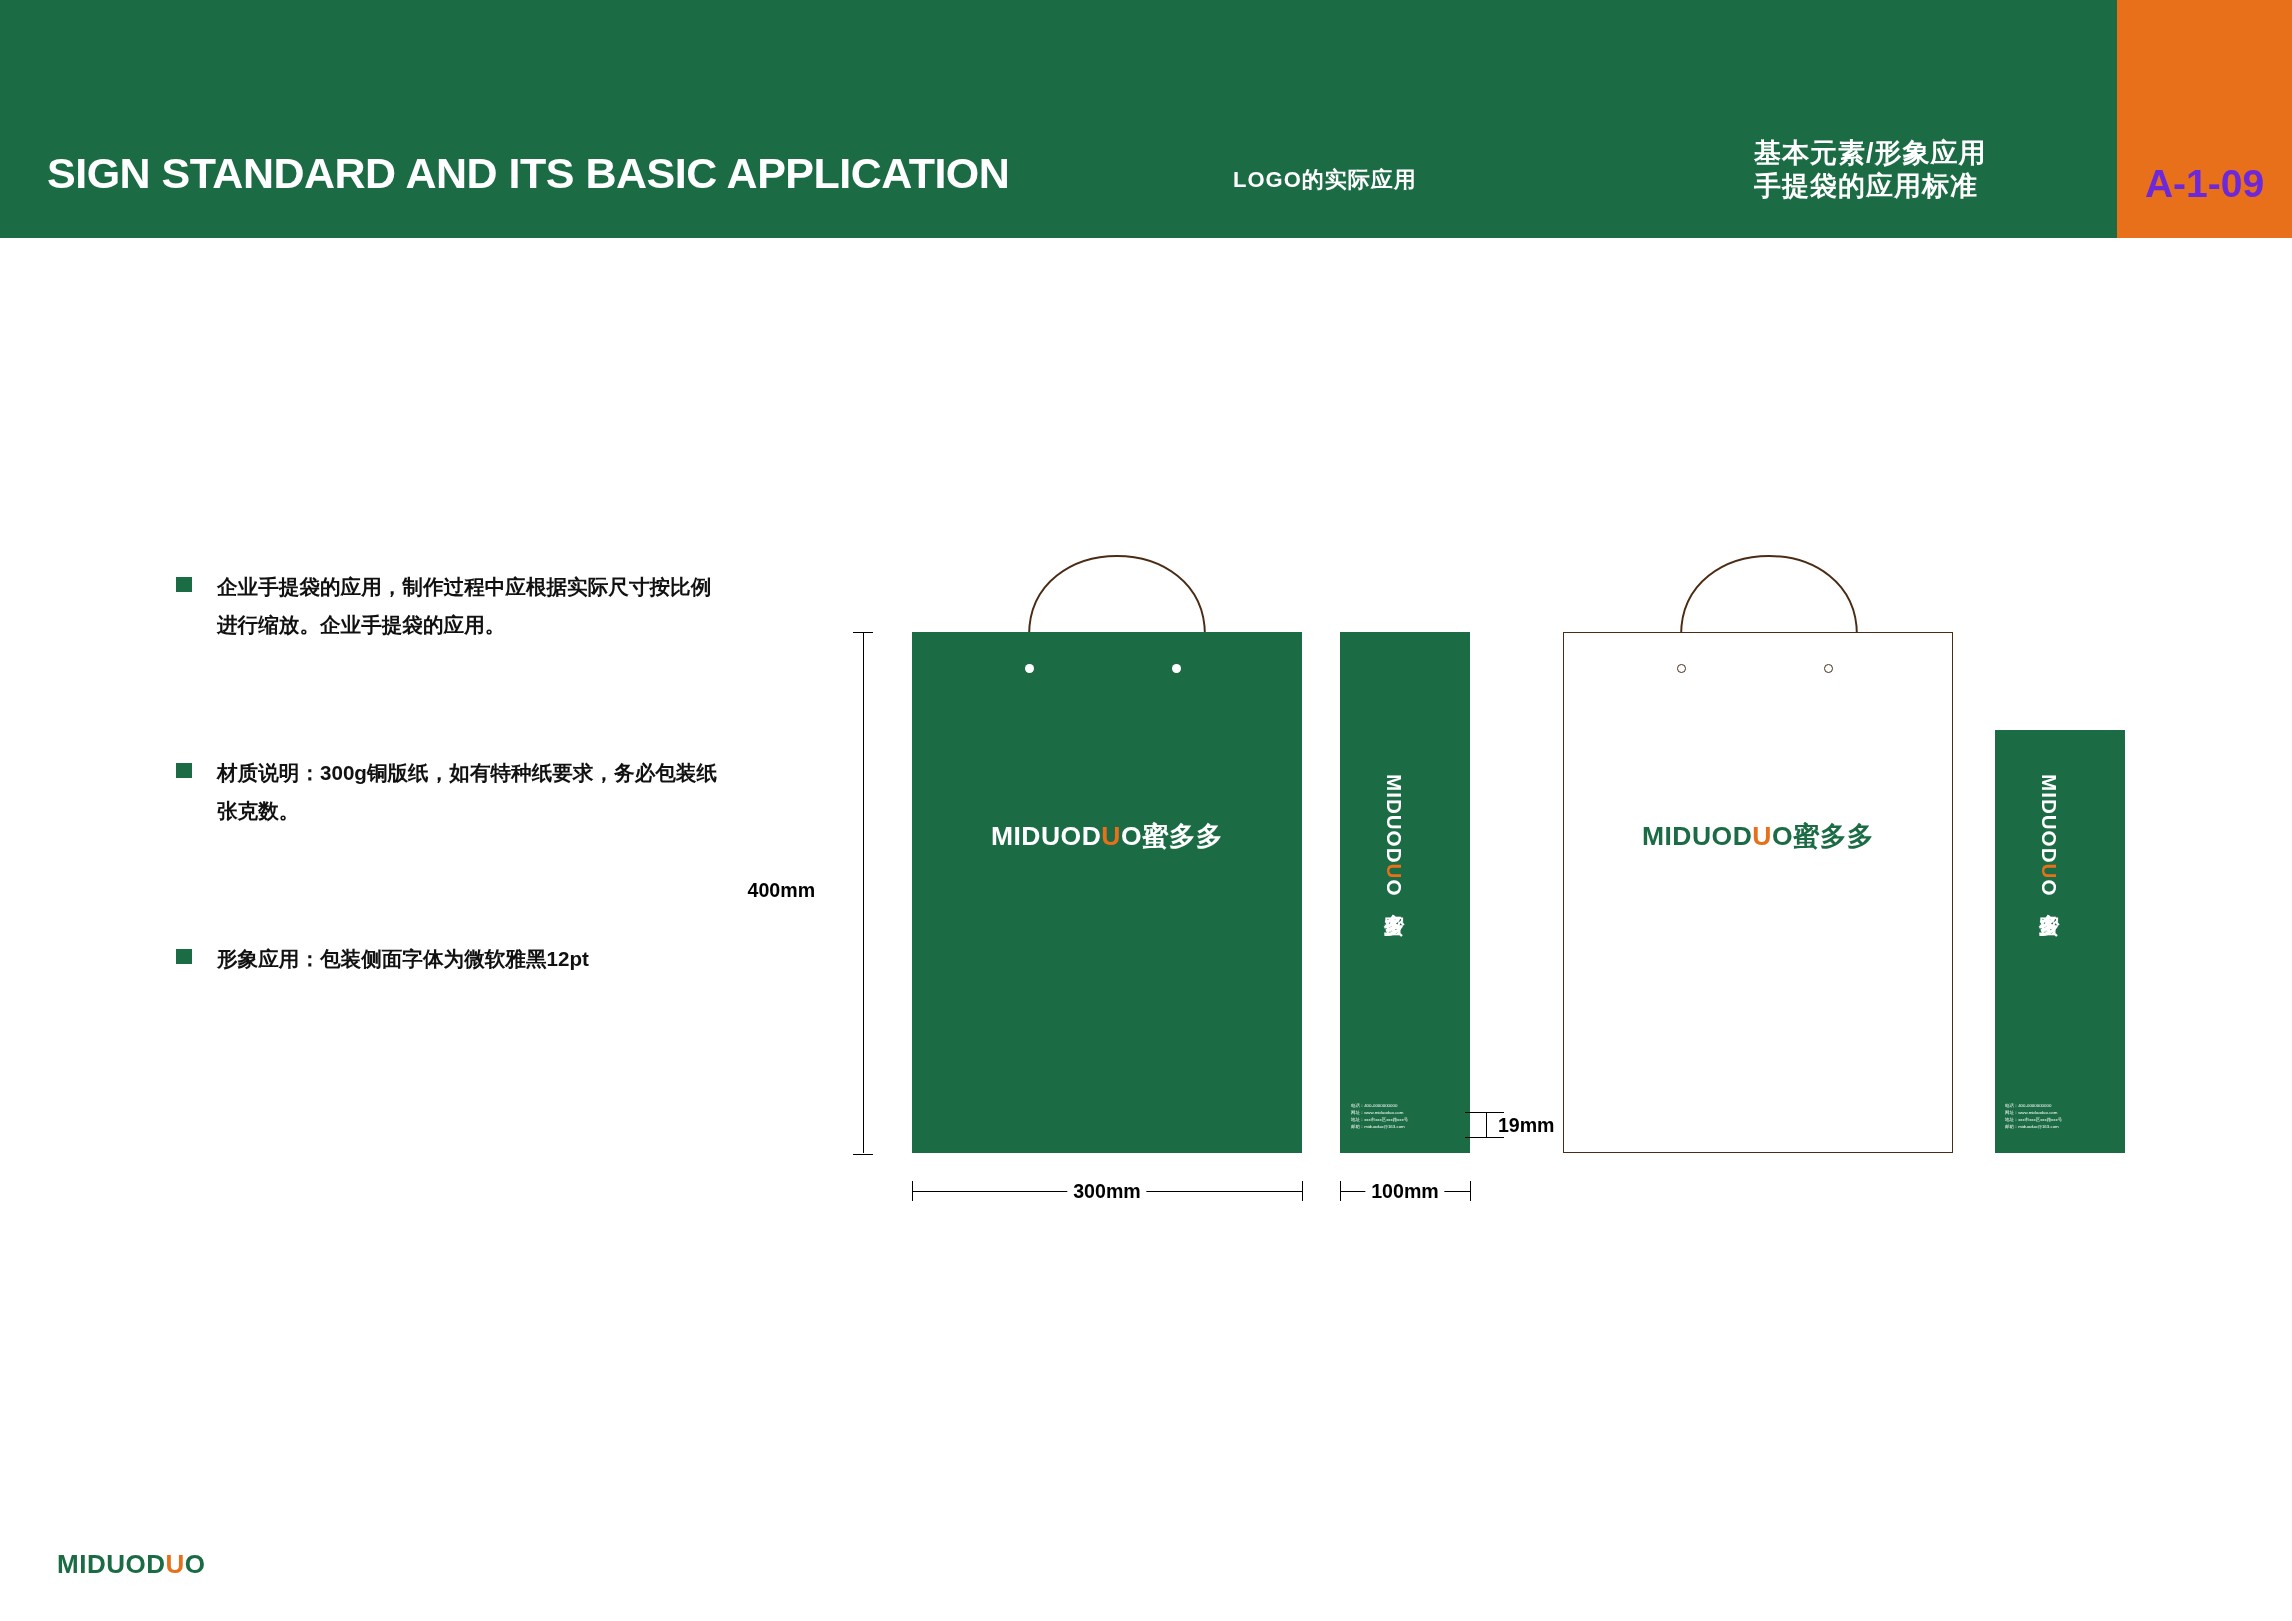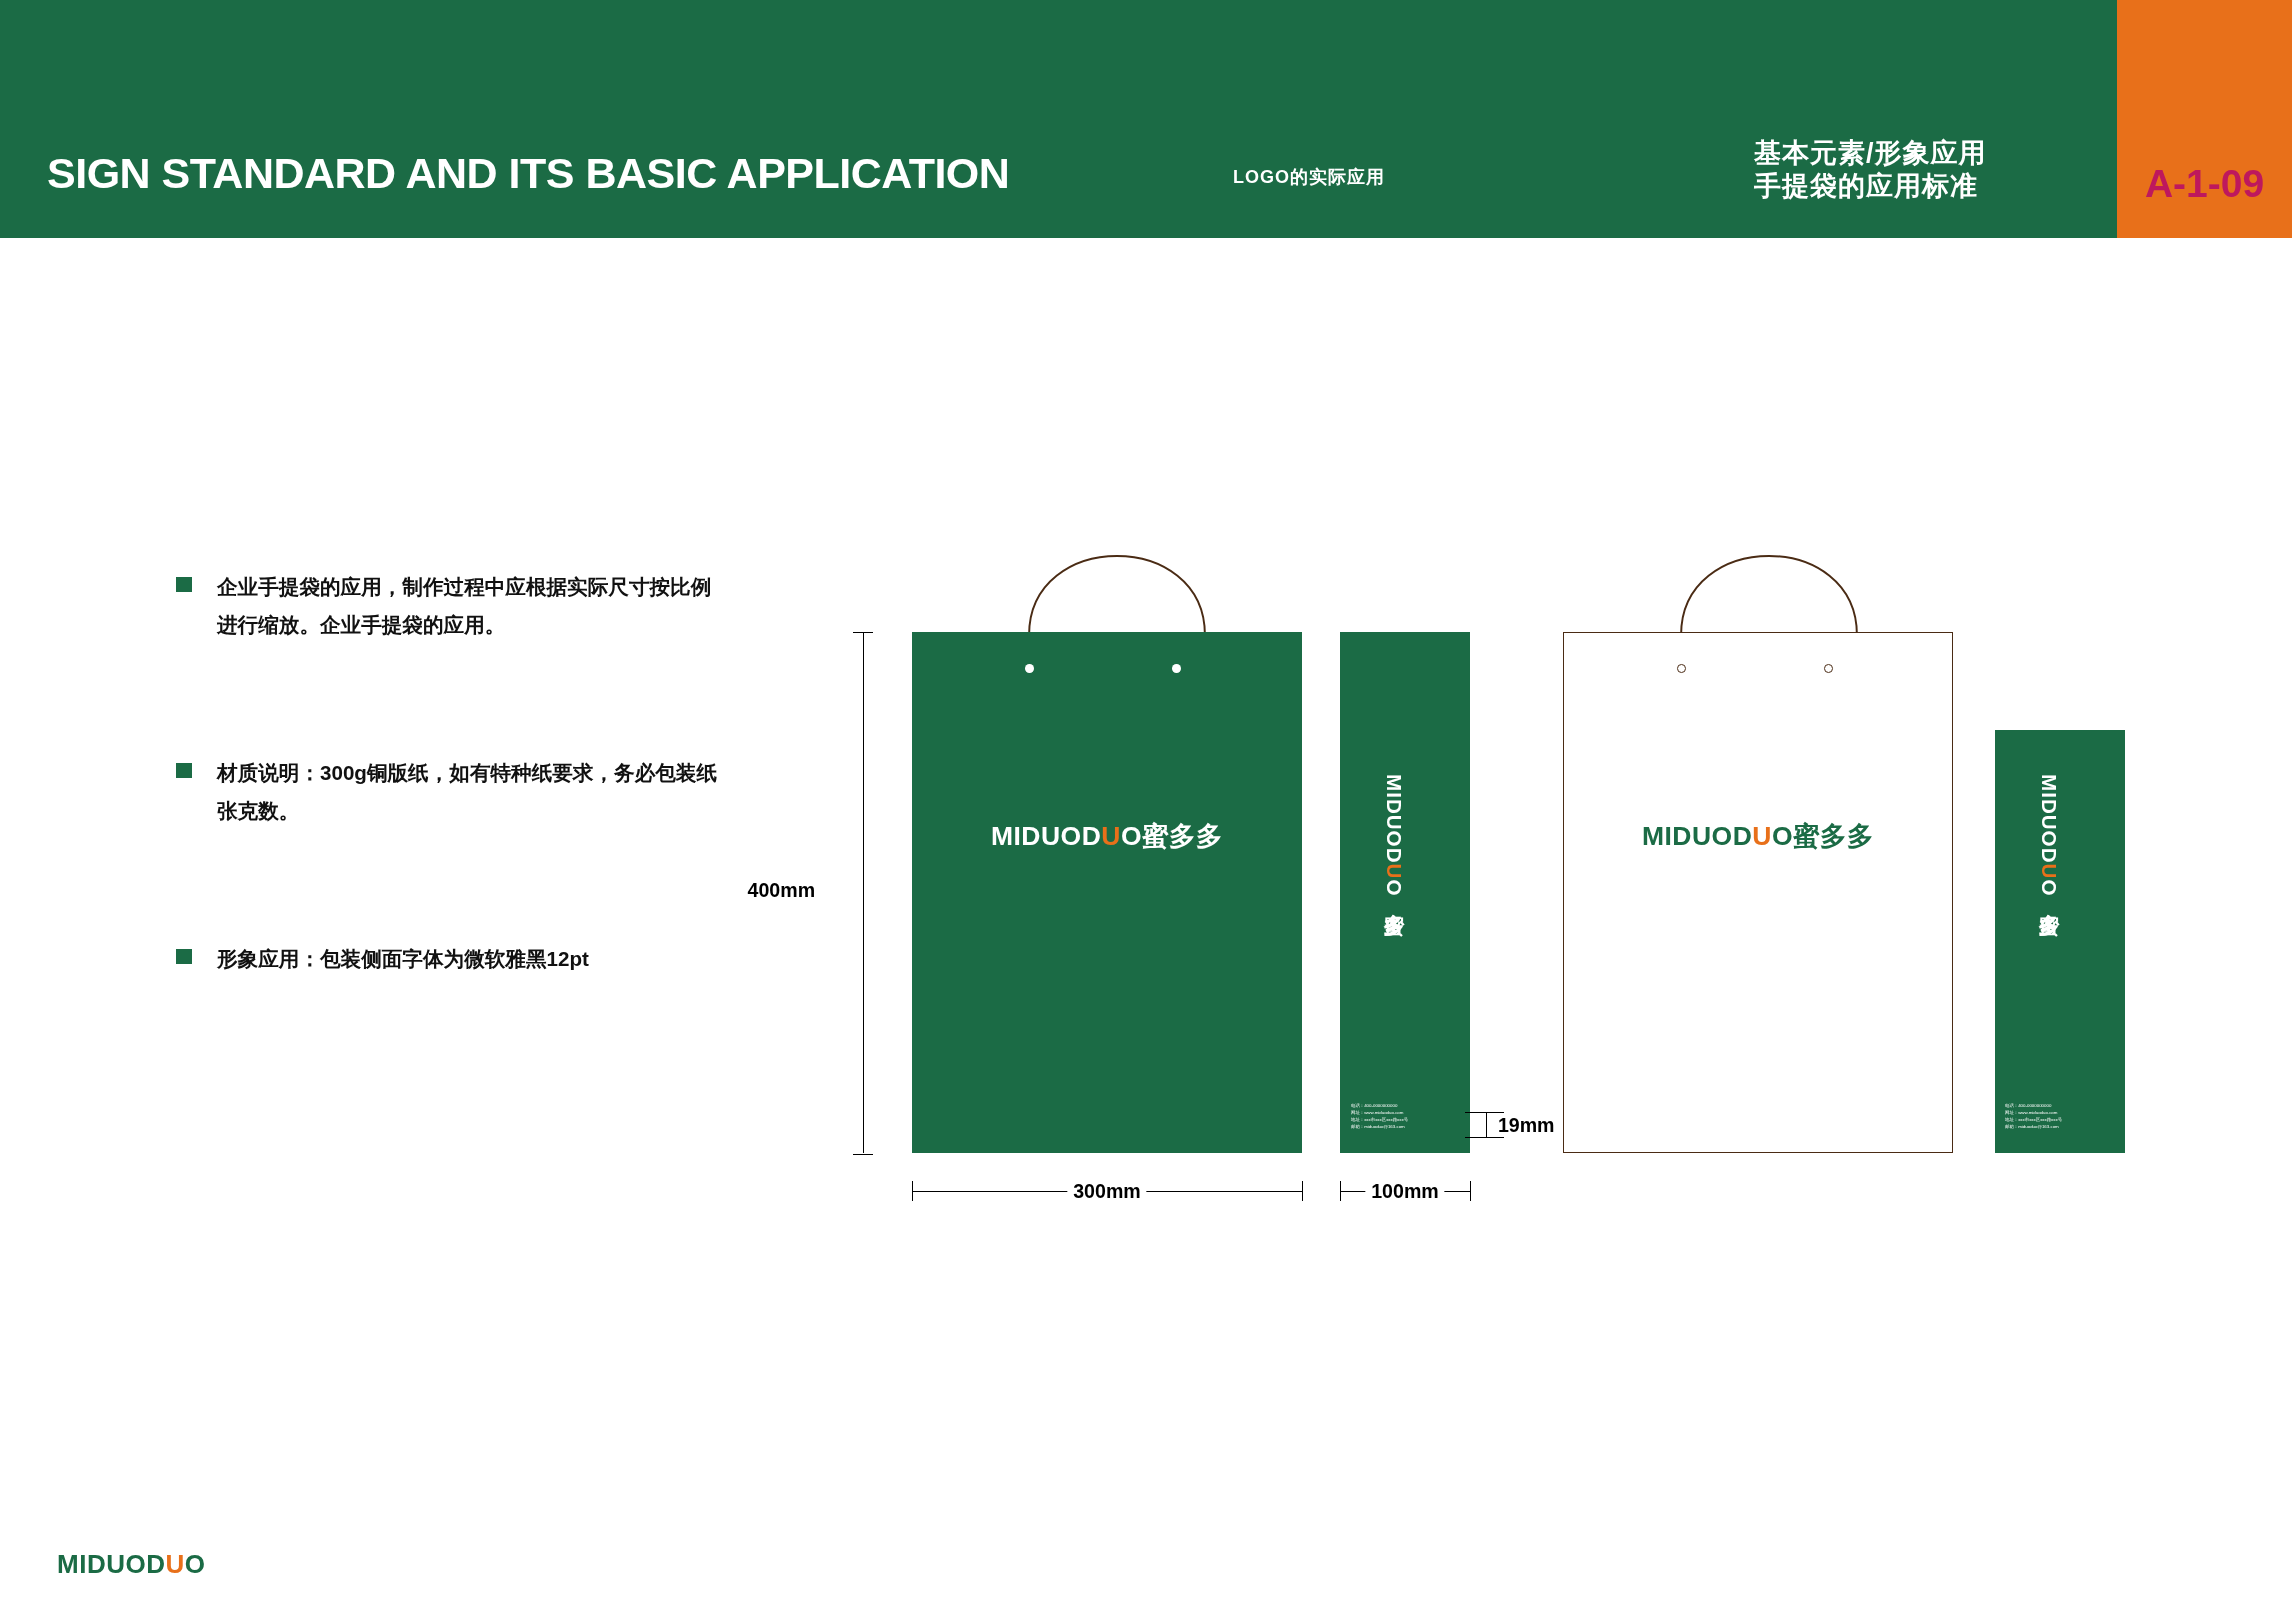--- a/index.html
+++ b/index.html
@@ -31,21 +31,21 @@
     font-size: 43px;
     font-weight: bold;
     color: #ffffff;
     letter-spacing: -0.5px;
     white-space: nowrap;
   }
   .header-subtitle {
     position: absolute;
     left: 1233px;
     top: 165px;
-    font-size: 18px;
+    font-size: 22px;
     font-weight: bold;
     color: #ffffff;
     white-space: nowrap;
     letter-spacing: 1px;
   }
   .header-right {
     position: absolute;
     left: 1754px;
     top: 137px;
     width: 323px;
@@ -55,21 +55,21 @@
     font-weight: bold;
     line-height: 33px;
     letter-spacing: 1px;
   }
   .page-code {
     position: absolute;
     left: 2117px;
     top: 162px;
     width: 175px;
     text-align: center;
-    color: #be185d;
+    color: #6d28d9;
     font-size: 39px;
     font-weight: bold;
     letter-spacing: 0px;
   }
   .orange-strip-top {
     position: absolute;
     left: 2117px;
     top: 0;
     width: 175px;
     height: 238px;

